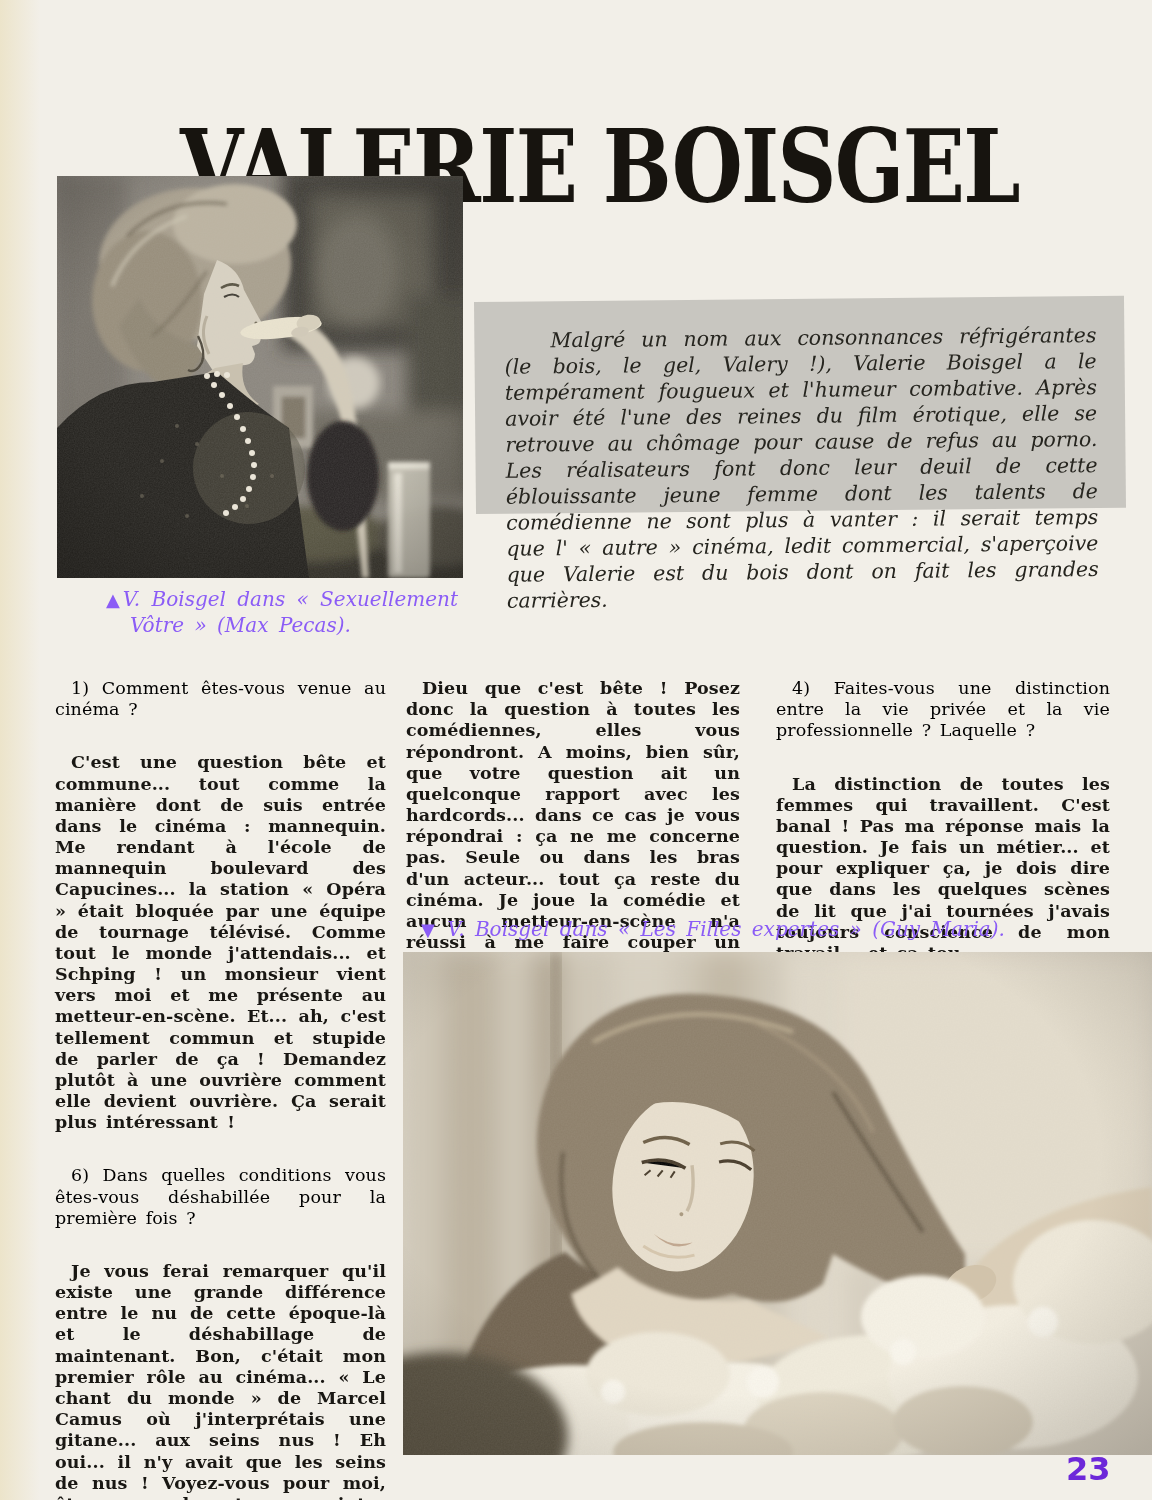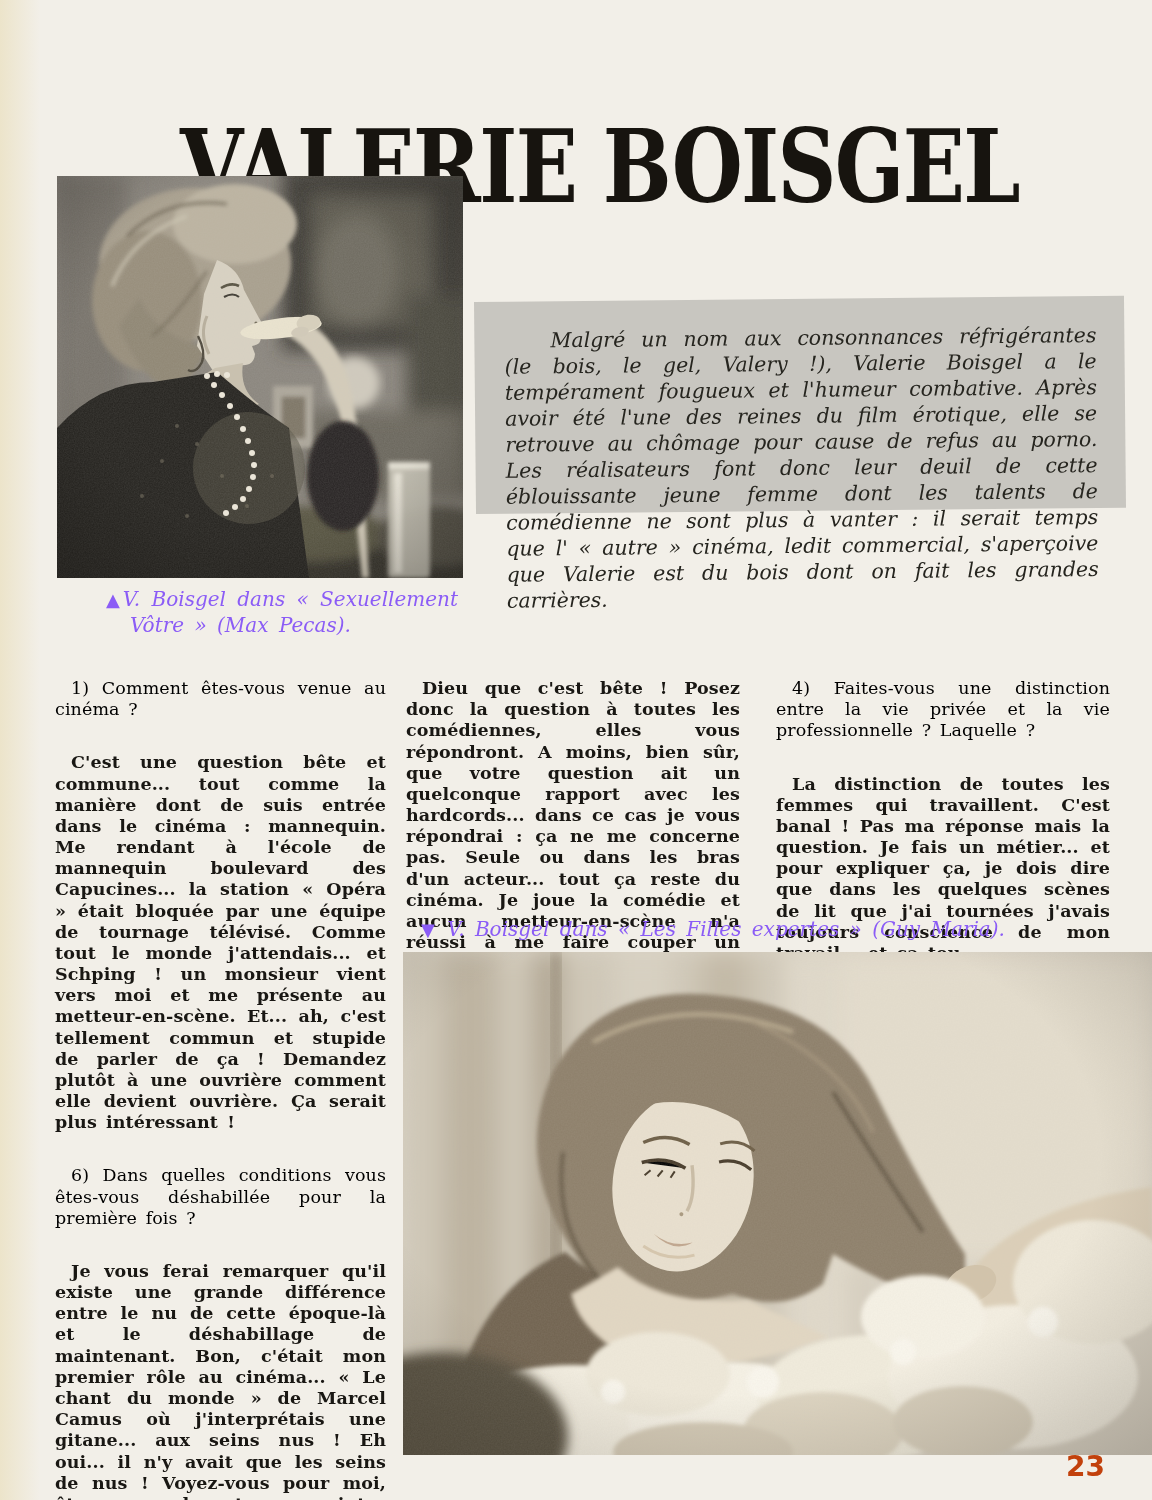--- a/index.html
+++ b/index.html
@@ -52,21 +52,21 @@
   }
   .col1{left:55px;width:331px;}
   .col2{left:406px;width:334px;}
   .col3{left:776px;width:334px;}
   .col p{margin:0 0 32px 0;text-indent:16px;}
   .q{font-weight:normal;color:#000000;}
   .a{font-weight:bold;color:#191713;}
   .page-number{
     position:absolute;left:1066px;top:1450px;
     font-family:"DejaVu Sans", sans-serif;font-weight:bold;
-    font-size:28px;color:#c2410c;
+    font-size:32px;color:#6d28d9;
   }
 </style>
 </head>
 <body>
 
 <div class="page">
 
   <h1 class="title">VALERIE BOISGEL</h1>
 
   <div class="photo photo1">

